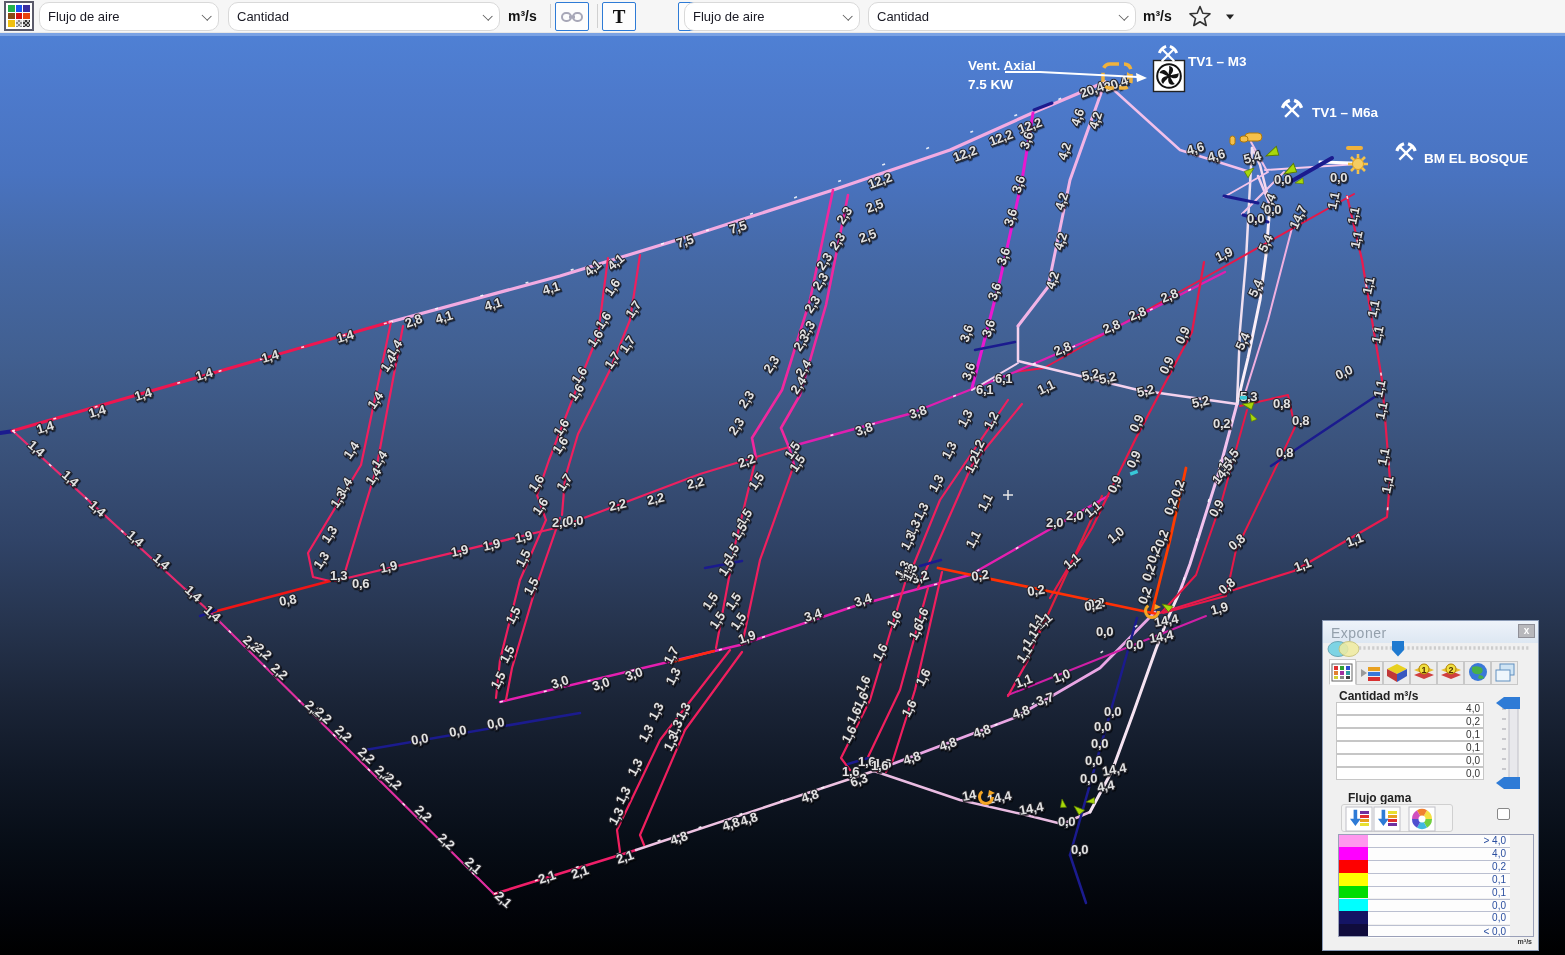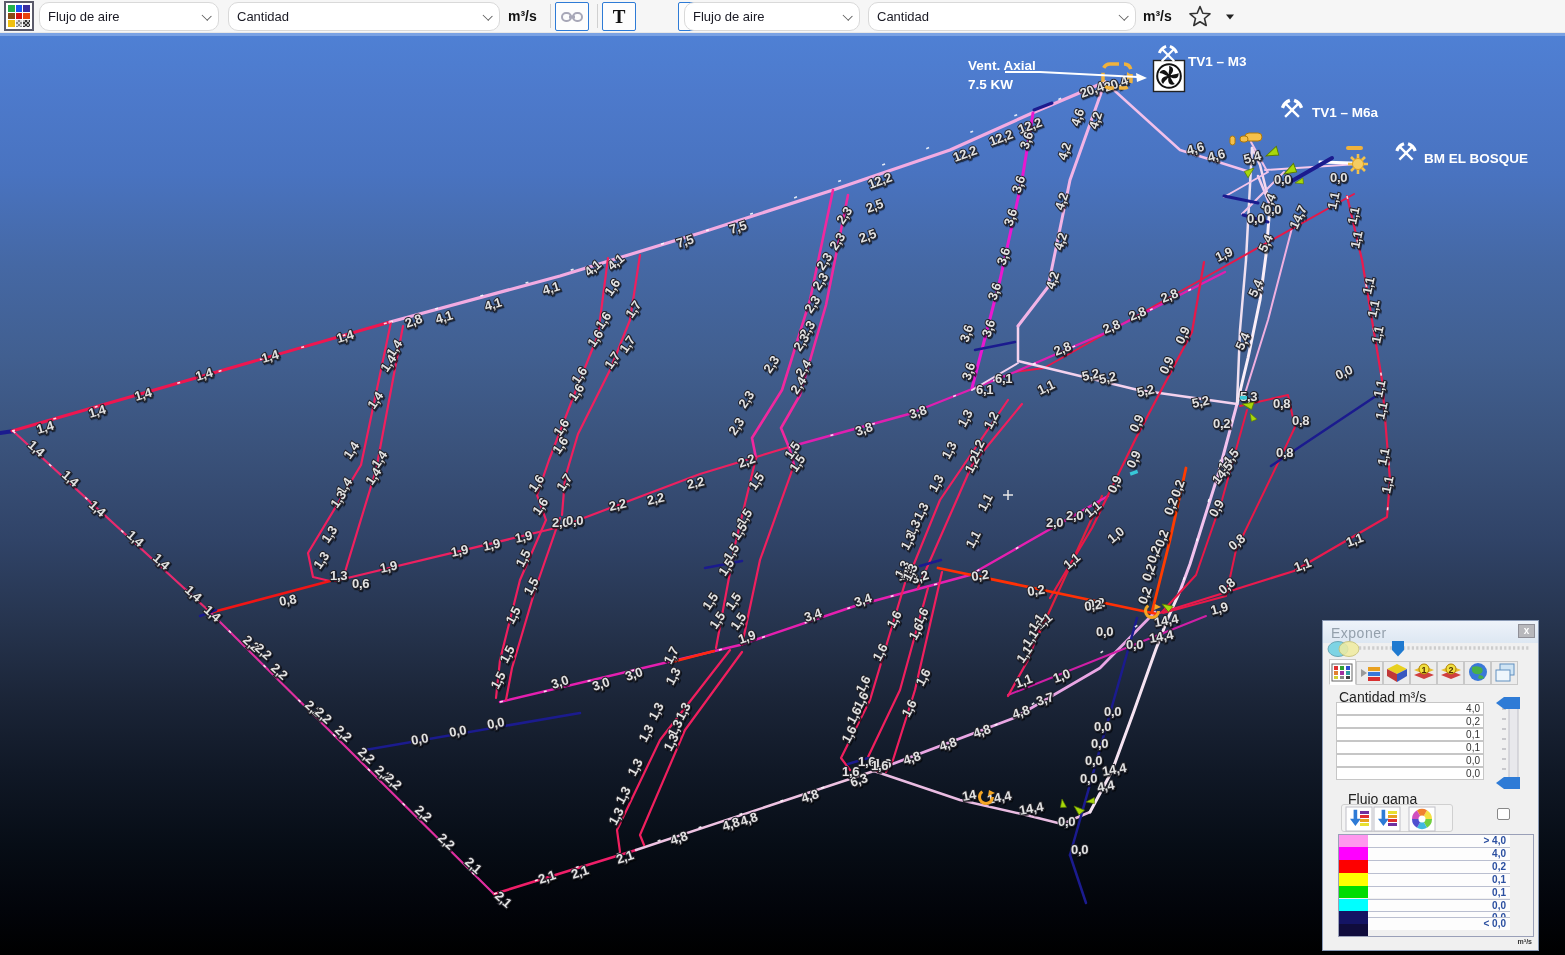--- a/index.html
+++ b/index.html
@@ -15,23 +15,23 @@
 .tbtn{position:absolute;top:2px;width:34px;height:29px;background:#fdfdfd;border:1px solid #2e7bd6;border-radius:2px;text-align:center}
 #vp{position:absolute;left:0;top:36px;width:1565px;height:919px;overflow:hidden;background:linear-gradient(to bottom,#4f80d4 0%,#4d7acc 6%,#4973c0 15%,#4568a4 25%,#415f90 35%,#3a527b 45%,#304367 55%,#26344e 64%,#1b2538 72%,#101826 80%,#070d16 88%,#02040a 95%,#000 100%)}
 #vp>svg{position:absolute;left:0;top:-36px}
 .lb{font-family:"Liberation Sans",sans-serif;font-size:13px;font-weight:bold;fill:#e2e2e2;stroke:#23232a;stroke-width:2px;paint-order:stroke;letter-spacing:-0.3px}
 .ann{font-family:"Liberation Sans",sans-serif;font-size:13.5px;font-weight:bold;fill:#fff}
 #leg{position:absolute;left:1322px;top:584px;width:217px;height:331px;background:#f0f0f0;border:1px solid #8a9ab5;font-family:"Liberation Sans",sans-serif}
 #leg .hdr{position:absolute;left:0;top:0;width:100%;height:22px;background:linear-gradient(#eef3fa,#dde7f2)}
 #leg .ttl{position:absolute;left:8px;top:4px;font-size:14px;color:#94a0ac;letter-spacing:0.5px}
 #leg .cls{position:absolute;right:3px;top:3px;width:17px;height:14px;background:#b8b8bc;border:1px solid #909098;color:#fff;font-size:10px;line-height:12px;text-align:center;font-weight:bold}
 #leg .row{position:absolute;left:13px;width:148px;height:13px;background:#fff;border:1px solid #c6c6c6;font-size:10px;color:#333;text-align:right;line-height:11px;padding-right:3px}
-#leg .cap{position:absolute;font-size:14px;font-weight:normal;color:#222}
+#leg .cap{position:absolute;font-size:12px;font-weight:bold;color:#222}
 .sw{position:absolute;left:15px;width:30px;height:12.9px}
-.swv{position:absolute;left:45px;width:142px;height:12.9px;background:#fdfdfd;border-top:1px solid #babfd0;font-size:10px;font-weight:bold;color:#2b4fa0;text-align:right;line-height:12px;padding-right:4px}
+.swv{position:absolute;left:45px;width:142px;height:12.9px;background:#fdfdfd;border-top:1px solid #babfd0;font-size:10px;font-weight:normal;color:#2b4fa0;text-align:right;line-height:12px;padding-right:4px}
 .tab{position:absolute;top:40px;width:27px;height:24px;border:1px solid #c8c8c8;background:#ececec}
 
 </style></head>
 <body>
 <div id="app">
 <div id="tb">
 <div class="ic">
 <div style="background:#22b14c"></div>
         <div style="background:#1a53f0"></div>
         <div style="background:#3a2ea0"></div>
@@ -634,18 +634,18 @@
         <div class="swv" style="top:238.8px">0,2</div>
 <div class="sw" style="top:251.7px;background:#ffff00"></div>
         <div class="swv" style="top:251.7px">0,1</div>
 <div class="sw" style="top:264.6px;background:#00dc00"></div>
         <div class="swv" style="top:264.6px">0,1</div>
 <div class="sw" style="top:277.5px;background:#00ffff"></div>
         <div class="swv" style="top:277.5px">0,0</div>
 <div class="sw" style="top:290.4px;background:#141464"></div>
         <div class="swv" style="top:290.4px">0,0</div>
 <div class="sw" style="top:303.3px;background:#100c3c"></div>
-        <div class="swv" style="top:296px">&lt; 0,0</div>
+        <div class="swv" style="top:304px">&lt; 0,0</div>
 <div style="position:absolute;left:15px;top:213px;width:196px;height:103px;border:1px solid #9aa0b8;pointer-events:none"></div>
 <div style="position:absolute;right:6px;top:317px;font-size:7px;font-weight:bold;color:#333">m³/s</div>
 </div>
 
 </div>
 </div>
 </body></html>

